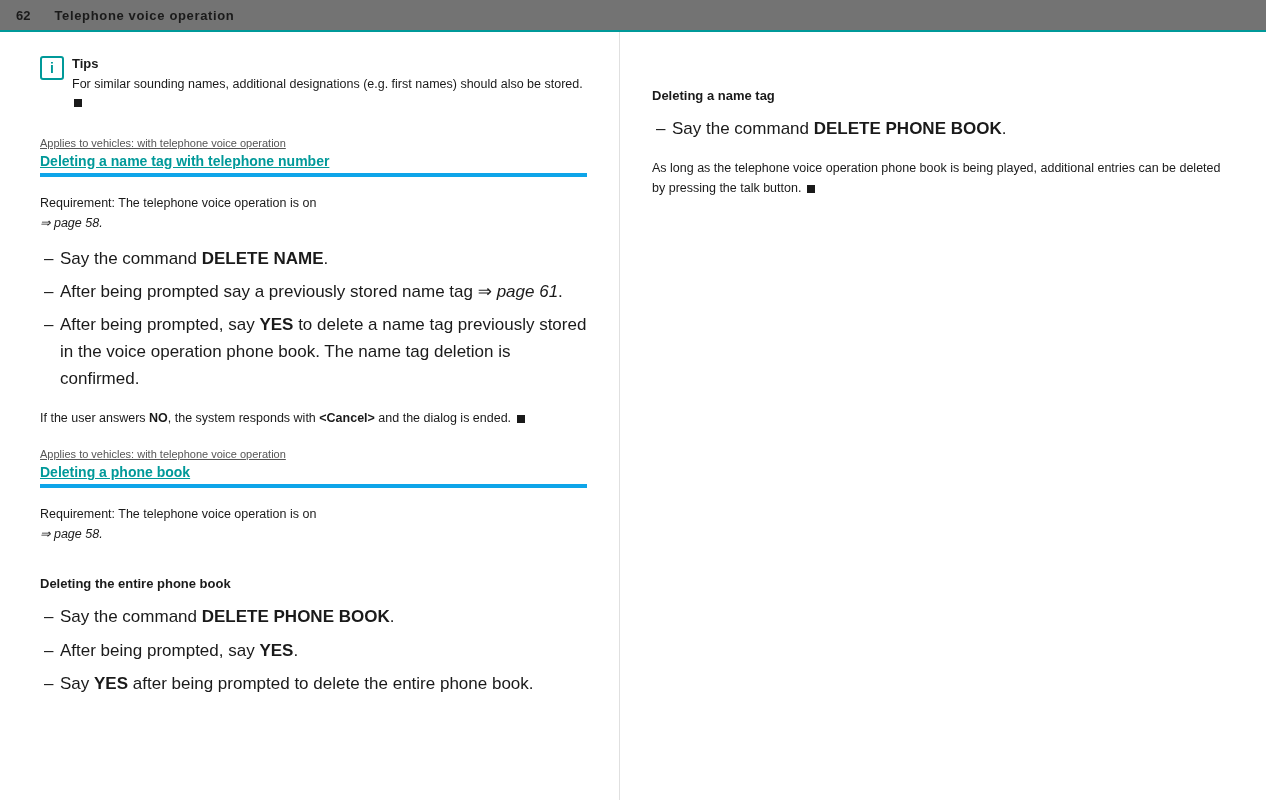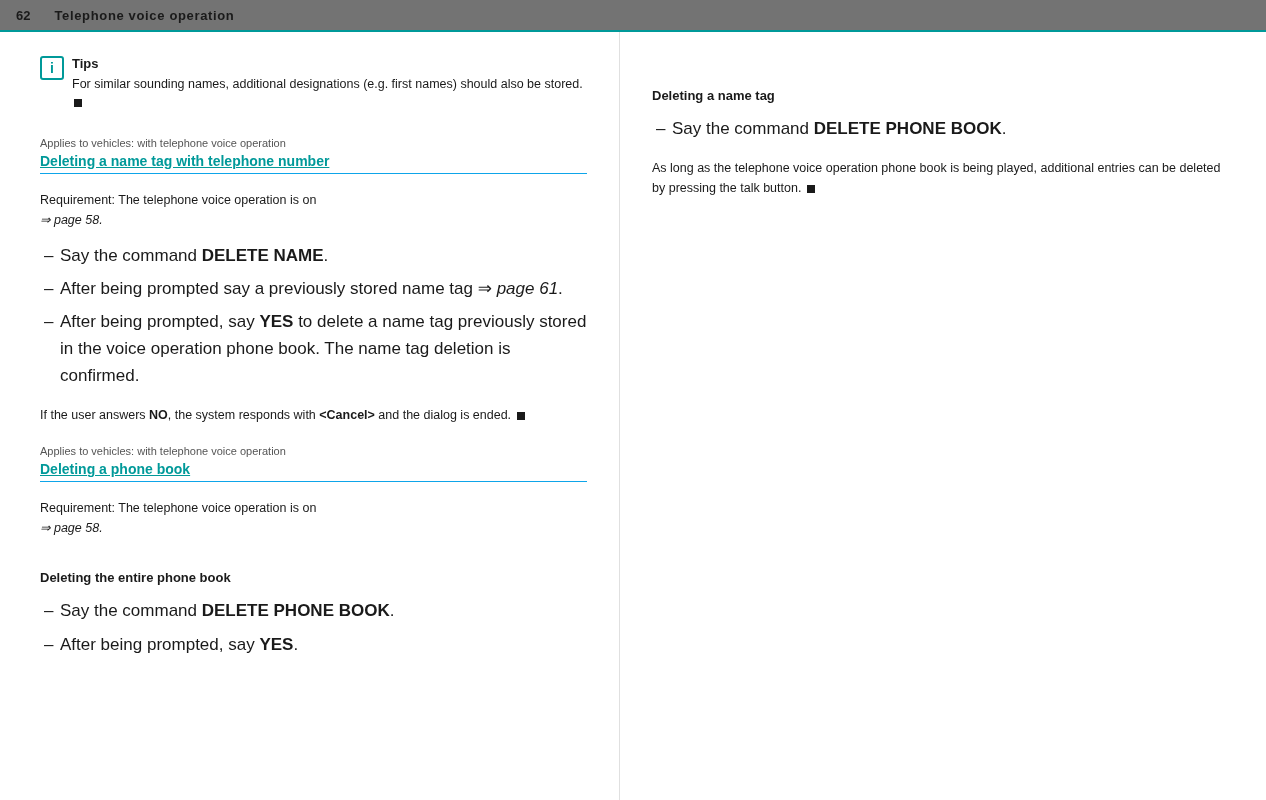--- a/index.html
+++ b/index.html
@@ -90,27 +90,28 @@
       height: 8px;
       background: #1a1a1a;
       margin-left: 2px;
       vertical-align: middle;
     }
     .applies-note {
       font-size: 11px;
       color: #555;
       margin-bottom: 4px;
       margin-top: 8px;
+      text-decoration: underline;
     }
     .section-heading {
       font-size: 14px;
       font-weight: bold;
       color: #009999;
       text-decoration: underline;
-      border-bottom: 1px solid #0ea5e9;
+      border-bottom: 4px solid #0ea5e9;
       padding-bottom: 4px;
       margin-bottom: 16px;
     }
     .subsection-heading {
       font-size: 13px;
       font-weight: bold;
       color: #1a1a1a;
       margin-bottom: 12px;
       margin-top: 32px;
     }
@@ -196,20 +197,21 @@
       <div class="applies-note">Applies to vehicles: with telephone voice operation</div>
       <div class="section-heading">Deleting a phone book</div>
       <div class="requirement-text">
         <span>Requirement: The telephone voice operation is on</span><br>
         <span class="page-ref">⇒ page 58.</span>
       </div>
       <div class="subsection-heading">Deleting the entire phone book</div>
       <ul class="bullet-list">
         <li>Say the command <b>DELETE PHONE BOOK</b>.</li>
         <li>After being prompted, say <b>YES</b>.</li>
+        <li>Say <b>YES</b> after being prompted to delete the entire phone book.</li>
       </ul>
     </div>
 
   </div>
 
   <div class="right-column">
 
     <div class="subsection-heading">Deleting a name tag</div>
     <ul class="bullet-list">
       <li>Say the command <b>DELETE PHONE BOOK</b>.</li>

